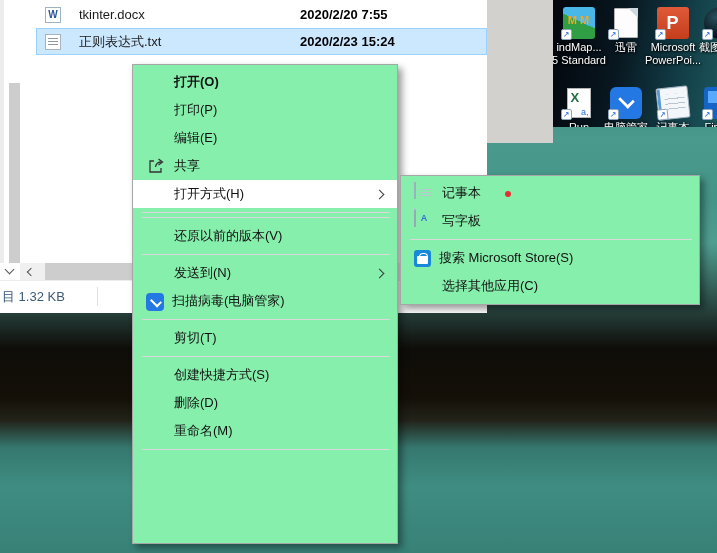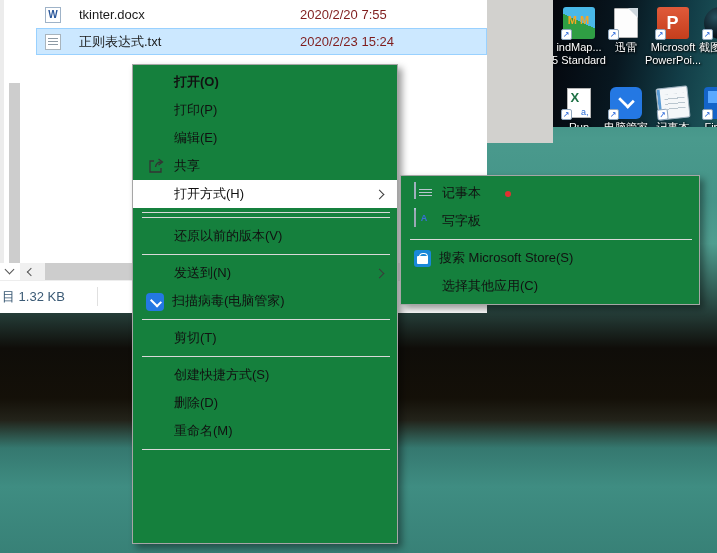--- a/index.html
+++ b/index.html
@@ -78,36 +78,36 @@
   .frow { position:relative; height:27px; margin-left:16px; display:flex; align-items:center;gap:12px; }
   .frow.selected { background:#cce8ff; box-shadow:inset 0 0 0 1px #99d1ff; }
   .fic { width:16px; height:16px; margin-left:9px; position:relative; flex:none; }
   .ic-word { background:#fff; border:1px solid #9fb3c8; }
   .ic-word::after { content:"W"; position:absolute; inset:0; text-align:center;
     font-size:10px; line-height:14px; font-weight:bold; color:#2b579a; }
   .ic-txt { background:#fff; border:1px solid #a8b4bd; }
   .ic-txt::after { content:""; position:absolute; left:2px; right:2px; top:3px; height:9px;
     background:repeating-linear-gradient(180deg,#8d9aa5 0 1px,transparent 1px 3px); }
   .fname { margin-left:6px; font-size:13px; color:#1a1a1a; white-space:nowrap; }
-  .fdate { position:absolute; left:264px; font-size:13px; color:#7f1d1d; white-space:nowrap; }
+  .fdate { position:absolute; left:264px; font-size:13px; color:#000000; white-space:nowrap;font-weight:bold; }
   .hscroll { position:absolute; left:20px; top:263px; width:467px; height:17px; background:#f0f0f0; }
   .harrow { position:absolute; left:4px; top:2px; width:14px; height:13px;
     display:flex; align-items:center; justify-content:center; }
   .chev-left { width:6px; height:6px; border-left:1.6px solid #555;
     border-bottom:1.6px solid #555; transform:rotate(45deg); }
   .hthumb { position:absolute; left:25px; top:0; width:230px; height:17px; background:#cdcdcd; }
   .status-bar { position:absolute; left:0; top:280px; width:487px; height:33px;
     background:#fff; border-top:1px solid #ededed; }
   .status-text { position:absolute; left:2px; top:7px; font-size:13px; color:#3b5a75; }
   .status-sep { position:absolute; left:97px; top:6px; width:1px; height:19px; background:#e0e0e0; }
   .viewbtn { position:absolute; top:8px; width:18px; height:15px; border:1px solid #e8e8e8; }
   .viewbtn.active { background:#cfe8ff; border-color:#90c8f0; }
 
   
-  .menu { position:absolute; background:#15803d; border:1px solid #a6a6a6;
+  .menu { position:absolute; background:#86efac; border:1px solid #a6a6a6;
     box-shadow:4px 4px 7px rgba(0,0,0,.4); padding:3px 0; z-index:10; }
   .main-menu { left:132px; top:64px; width:266px; height:480px; }
   .sub-menu { left:400px; top:175px; width:300px; height:130px; z-index:11; }
   .mi { height:28px; display:flex; align-items:center; font-size:13px; color:#111; }
   .mi.hl { background:#ffffff;justify-content:space-between; }
   .mi-icon { width:20px; height:20px; margin:0 8px 0 13px; flex:none; position:relative; }
   .mi-icon.empty { visibility:hidden; }
   .mi-label { white-space:nowrap; }
   .mi.bold .mi-label { font-weight:bold; }
   .msep { height:1px; background:#d9d9d9; margin:4px 7px 4px 9px; }

